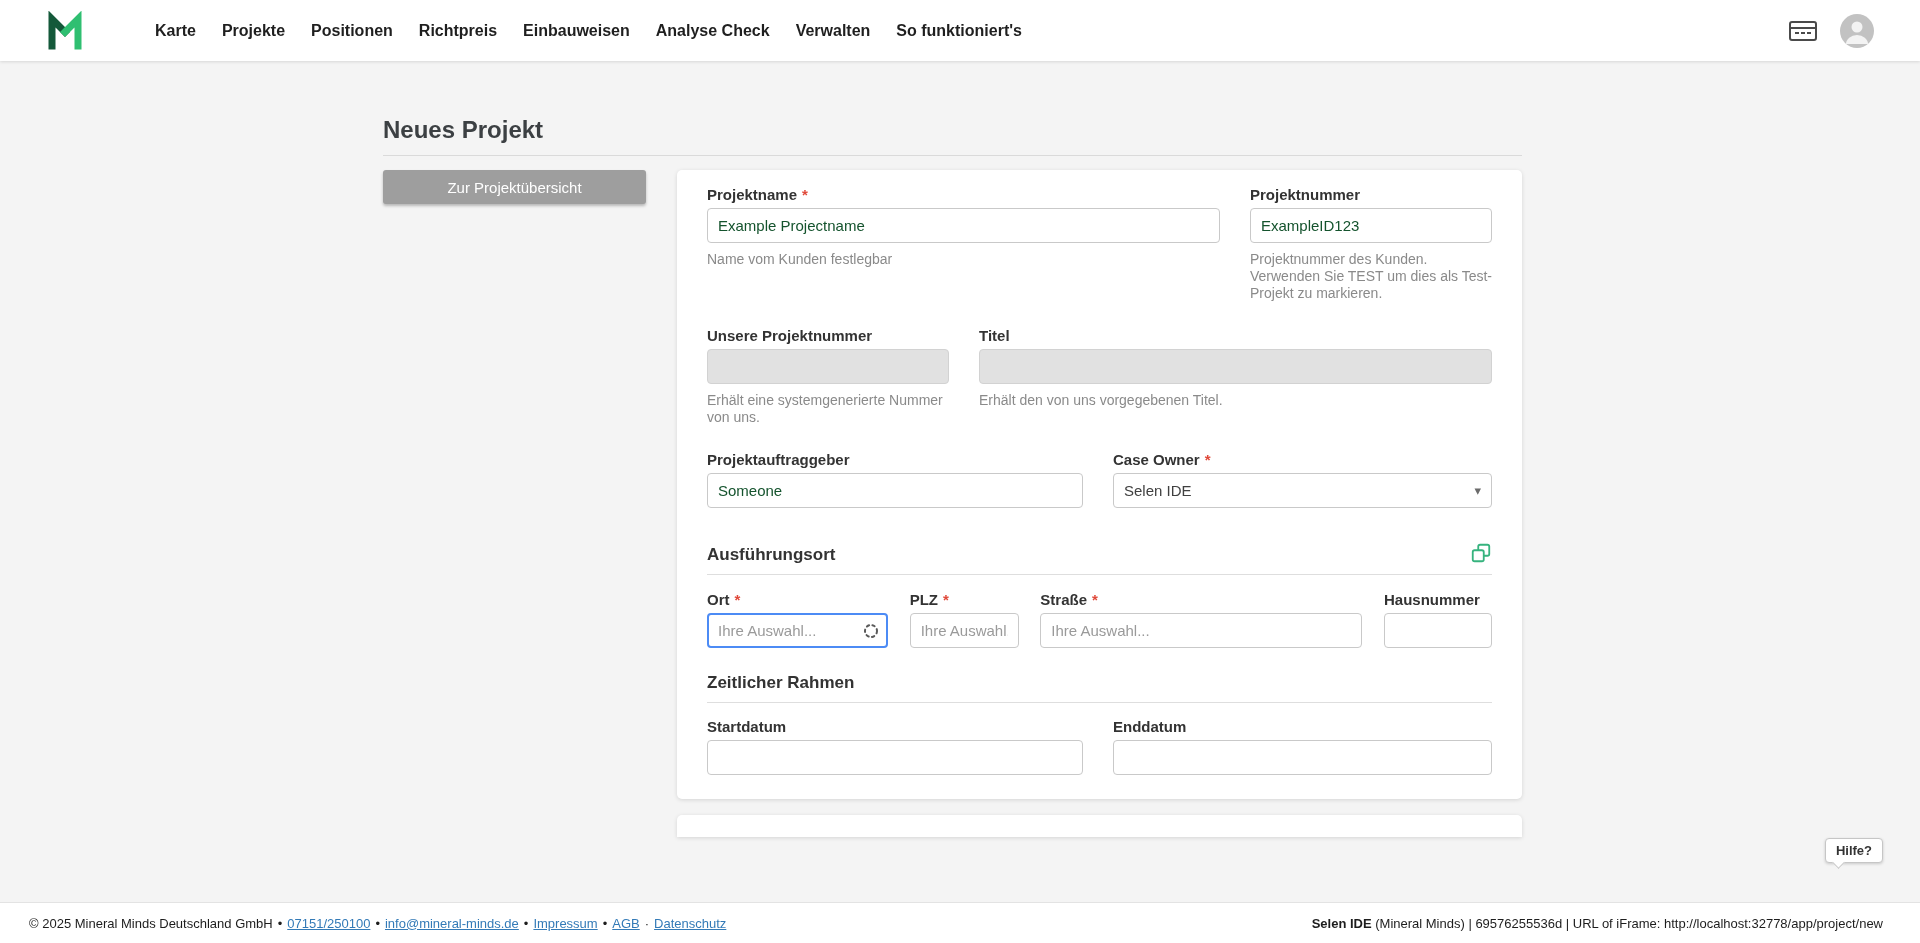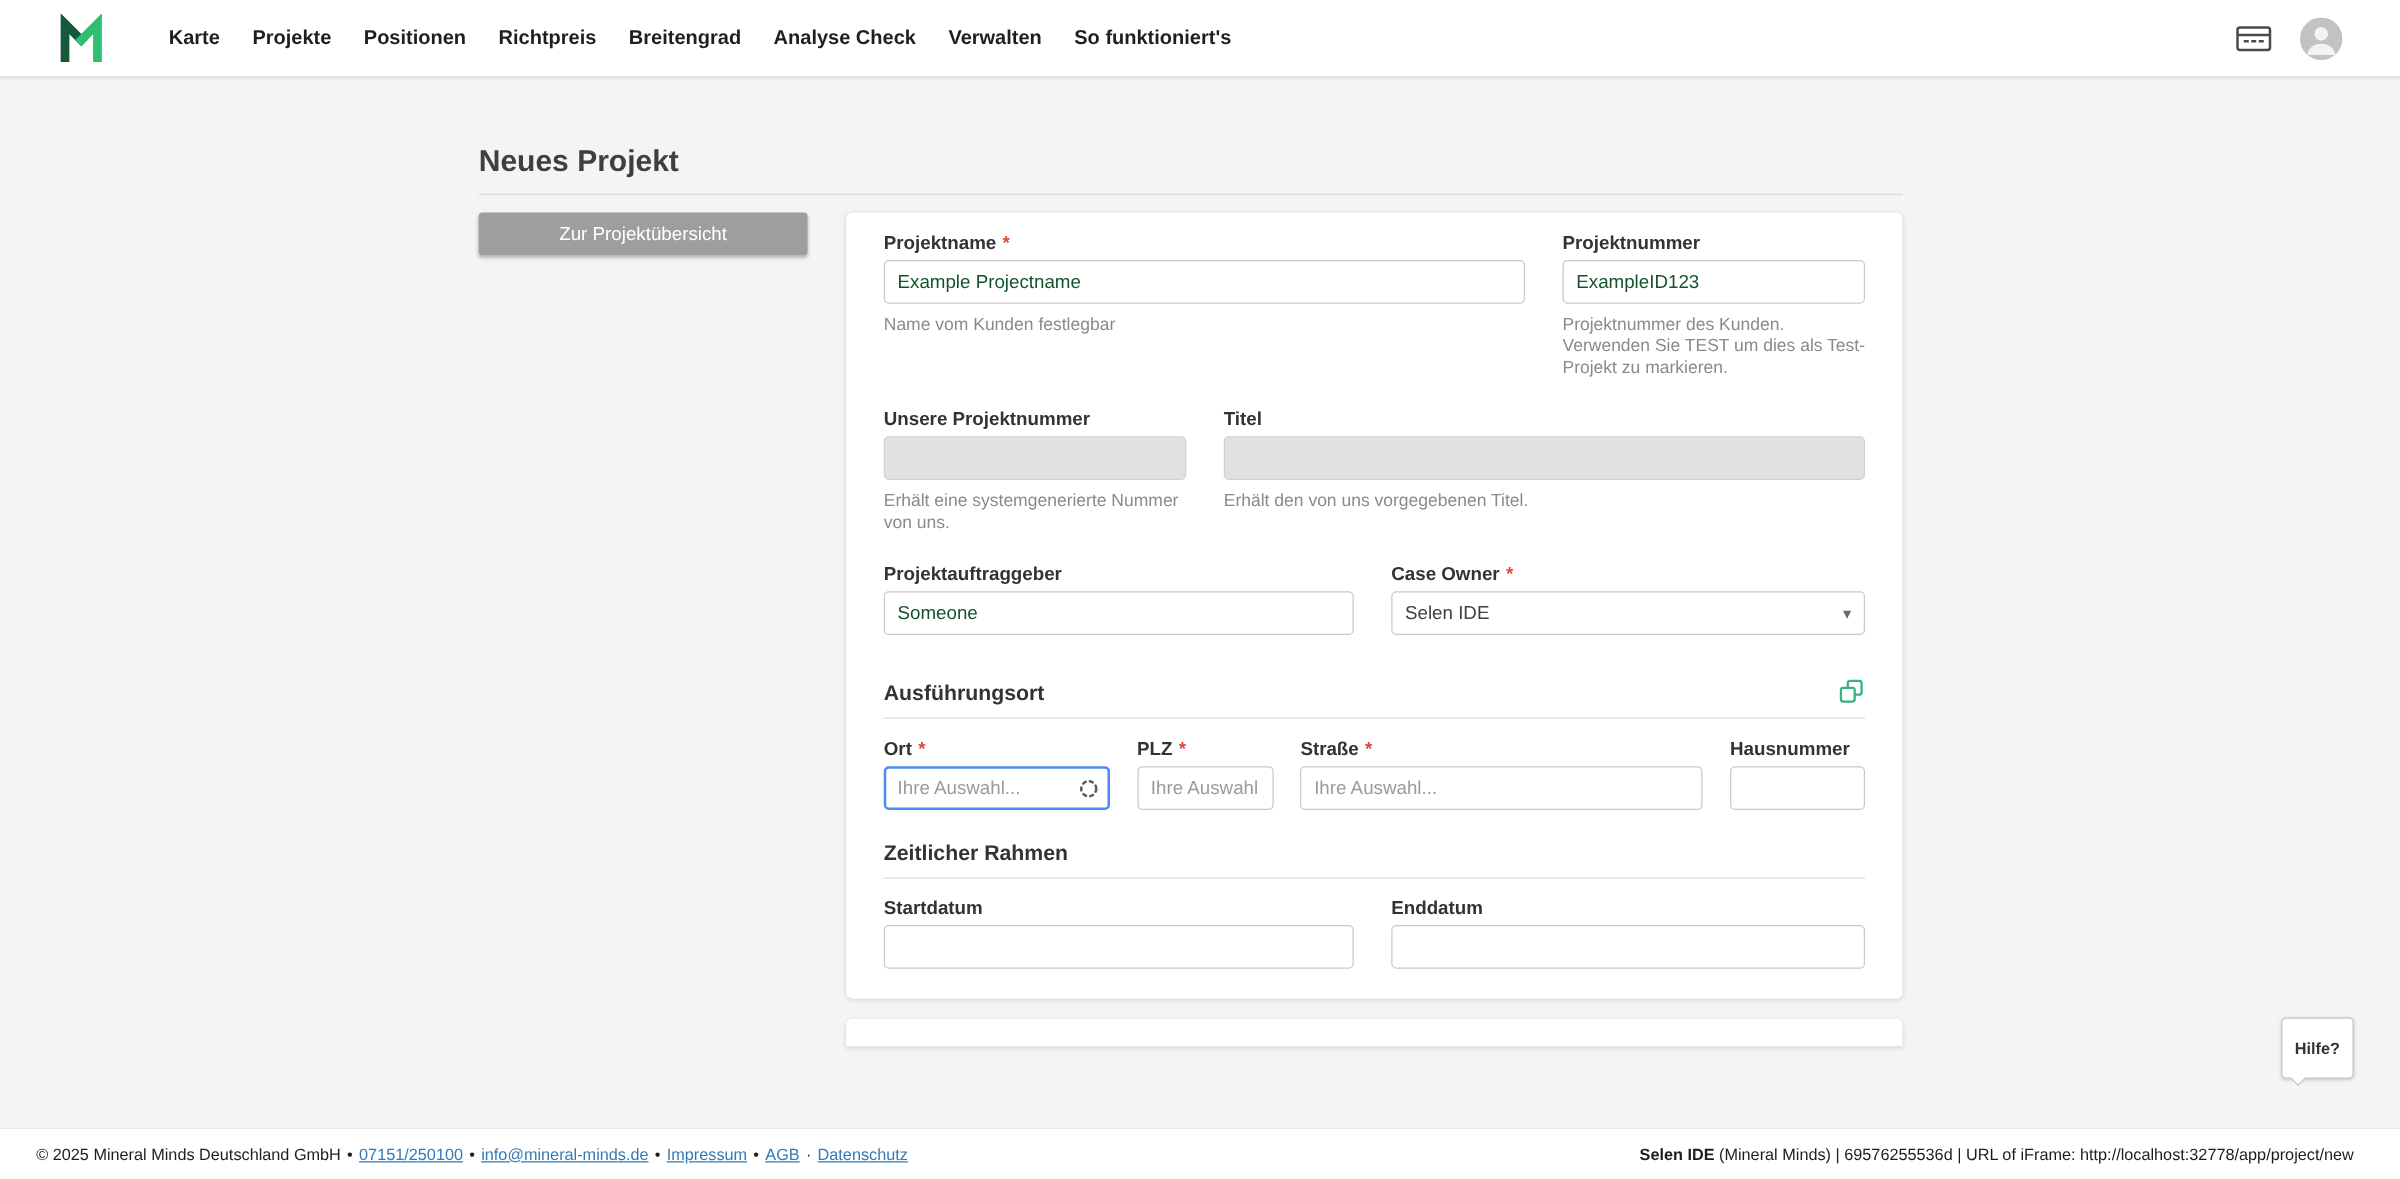--- a/index.html
+++ b/index.html
@@ -9,21 +9,21 @@
     font-family:"Liberation Sans","DejaVu Sans",sans-serif;
     background:#f4f4f4; color:#333;
   }
 
   
   header {
     height:61px; background:#fff; display:flex; align-items:center;
     box-shadow:0 1px 3px rgba(0,0,0,.12); position:relative; z-index:20;
   }
   .logo { margin-left:45px; line-height:0; cursor:pointer; }
-  nav { display:flex; gap:26px; margin-left:50px; }
+  nav { display:flex; gap:26px; margin-left:70px; }
   nav a {
     color:#1f1f1f; font-size:16px; font-weight:bold; text-decoration:none;
     cursor:pointer; white-space:nowrap;
   }
   .nav-right { margin-left:auto; display:flex; align-items:center; gap:22px; padding-right:46px; }
   .icon-btn { line-height:0; cursor:pointer; }
 
   
   main { height:841px; overflow:hidden; position:relative; }
   .container { margin-left:383px; width:1139px; }
@@ -79,21 +79,21 @@
   .w513{width:513px}.w242{width:242px}.w376{width:376px}.w379{width:379px}
   .w181{width:181px}.w109{width:109px}.w322{width:322px}.w108{width:108px}
 
   .card-peek {
     margin-left:294px; margin-top:16px; width:845px; height:22px;
     background:#fff; border-radius:5px 5px 0 0; box-shadow:0 1px 4px rgba(0,0,0,.13);
   }
 
   .help-bubble {
     position:fixed; right:37px; bottom:80px; background:#fff;
-    border:1px solid #c6c6c6; border-radius:4px; padding:16px 10px;
+    border:1px solid #c6c6c6; border-radius:4px; padding:4px 10px;
     font-size:13px; font-weight:bold; color:#333; cursor:pointer;
     box-shadow:0 1px 3px rgba(0,0,0,.18); z-index:30;
   }
   .help-bubble::after {
     content:""; position:absolute; left:8px; bottom:-5px; width:8px; height:8px;
     background:#fff; border-right:1px solid #c6c6c6; border-bottom:1px solid #c6c6c6;
     transform:rotate(45deg);
   }
 
   
@@ -114,21 +114,21 @@
     <svg width="40" height="40" viewBox="0 0 40 40">
       <path d="M7 35 V8 L20 21" fill="none" stroke="#14593a" stroke-width="7" stroke-linecap="square"></path>
       <path d="M20 21 L33 8 V35" fill="none" stroke="#2fbf71" stroke-width="7" stroke-linecap="square"></path>
     </svg>
   </span>
   <nav>
     <a>Karte</a>
     <a>Projekte</a>
     <a>Positionen</a>
     <a>Richtpreis</a>
-    <a>Breitengrad</a>
+    <a>Einbauweisen</a>
     <a>Analyse Check</a>
     <a>Verwalten</a>
     <a>So funktioniert's</a>
   </nav>
   <div class="nav-right">
     <span class="icon-btn">
       <svg width="30" height="24" viewBox="0 0 30 24" fill="none" stroke="#4a4a4a" stroke-width="2">
         <rect x="2" y="3" width="26" height="18" rx="2"></rect>
         <line x1="2" y1="9" x2="28" y2="9"></line>
         <line x1="7" y1="14" x2="11" y2="14"></line>

